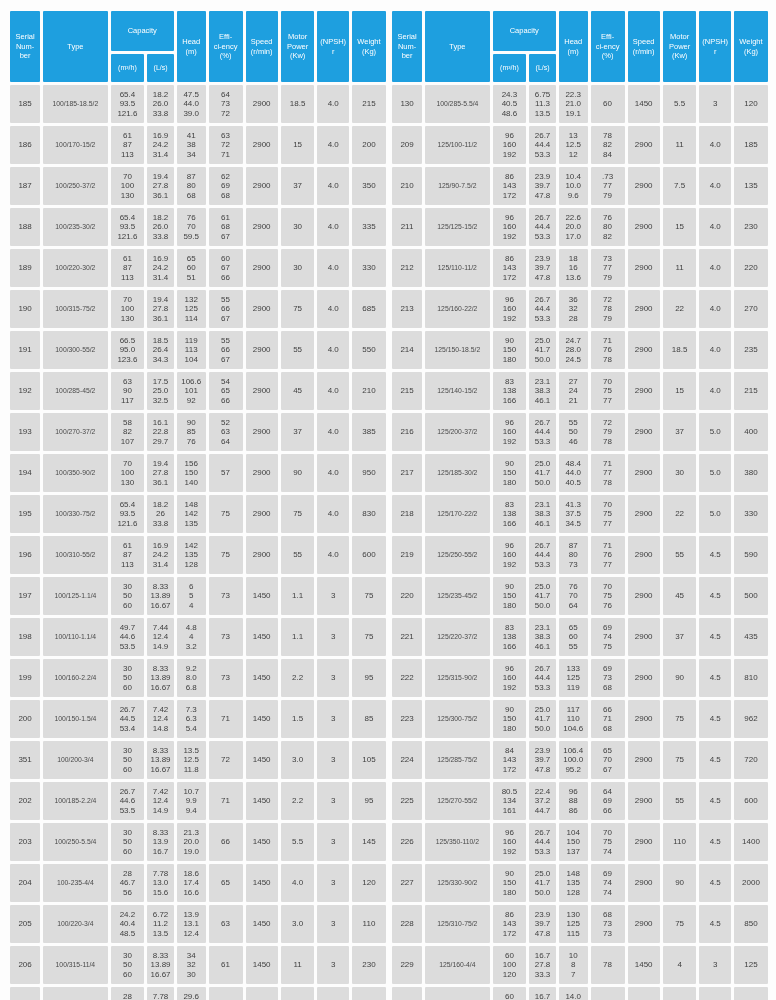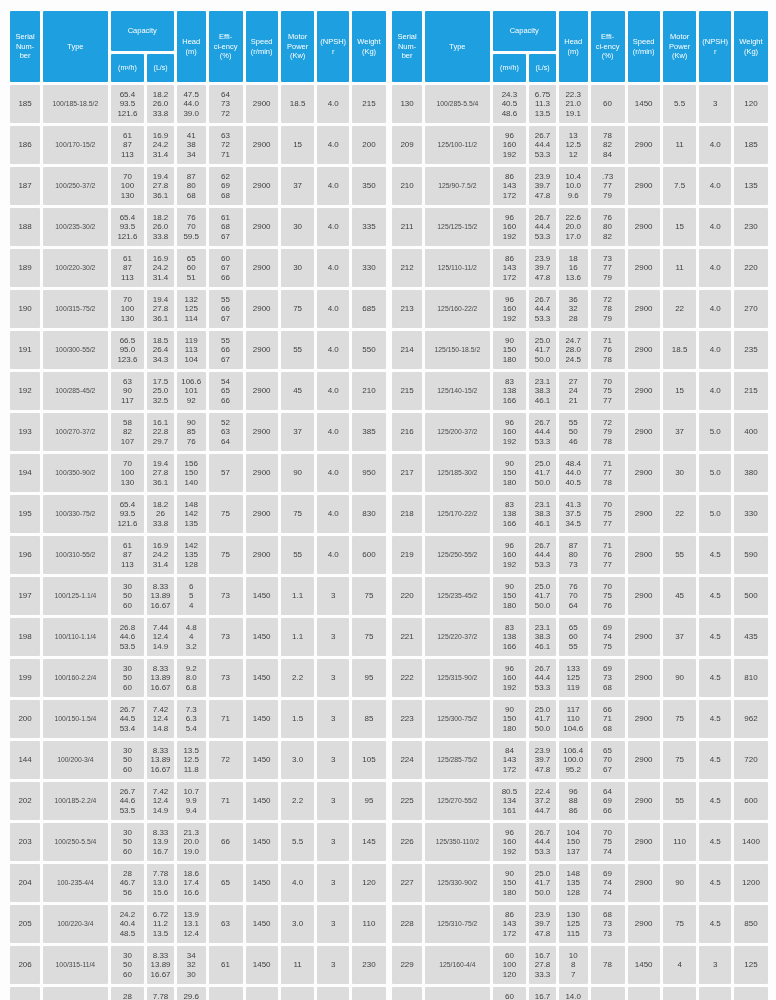--- a/index.html
+++ b/index.html
@@ -313,21 +313,21 @@
 4</td>
               <td>73</td>
               <td>1450</td>
               <td>1.1</td>
               <td>3</td>
               <td>75</td>
             </tr>
             <tr>
               <td>198</td>
               <td class="type">100/110-1.1/4</td>
-              <td>26.8
+              <td>49.7
 44.6
 53.5</td>
               <td>7.44
 12.4
 14.9</td>
               <td>4.8
 4
 3.2</td>
               <td>73</td>
               <td>1450</td>
@@ -365,21 +365,21 @@
               <td>7.3
 6.3
 5.4</td>
               <td>71</td>
               <td>1450</td>
               <td>1.5</td>
               <td>3</td>
               <td>85</td>
             </tr>
             <tr>
-              <td>144</td>
+              <td>351</td>
               <td class="type">100/200-3/4</td>
               <td>30
 50
 60</td>
               <td>8.33
 13.89
 16.67</td>
               <td>13.5
 12.5
 11.8</td>
@@ -932,21 +932,21 @@
 50.0</td>
               <td>148
 135
 128</td>
               <td>69
 74
 74</td>
               <td>2900</td>
               <td>90</td>
               <td>4.5</td>
-              <td>1200</td>
+              <td>2000</td>
             </tr>
             <tr>
               <td>228</td>
               <td class="type">125/310-75/2</td>
               <td>86
 143
 172</td>
               <td>23.9
 39.7
 47.8</td>

